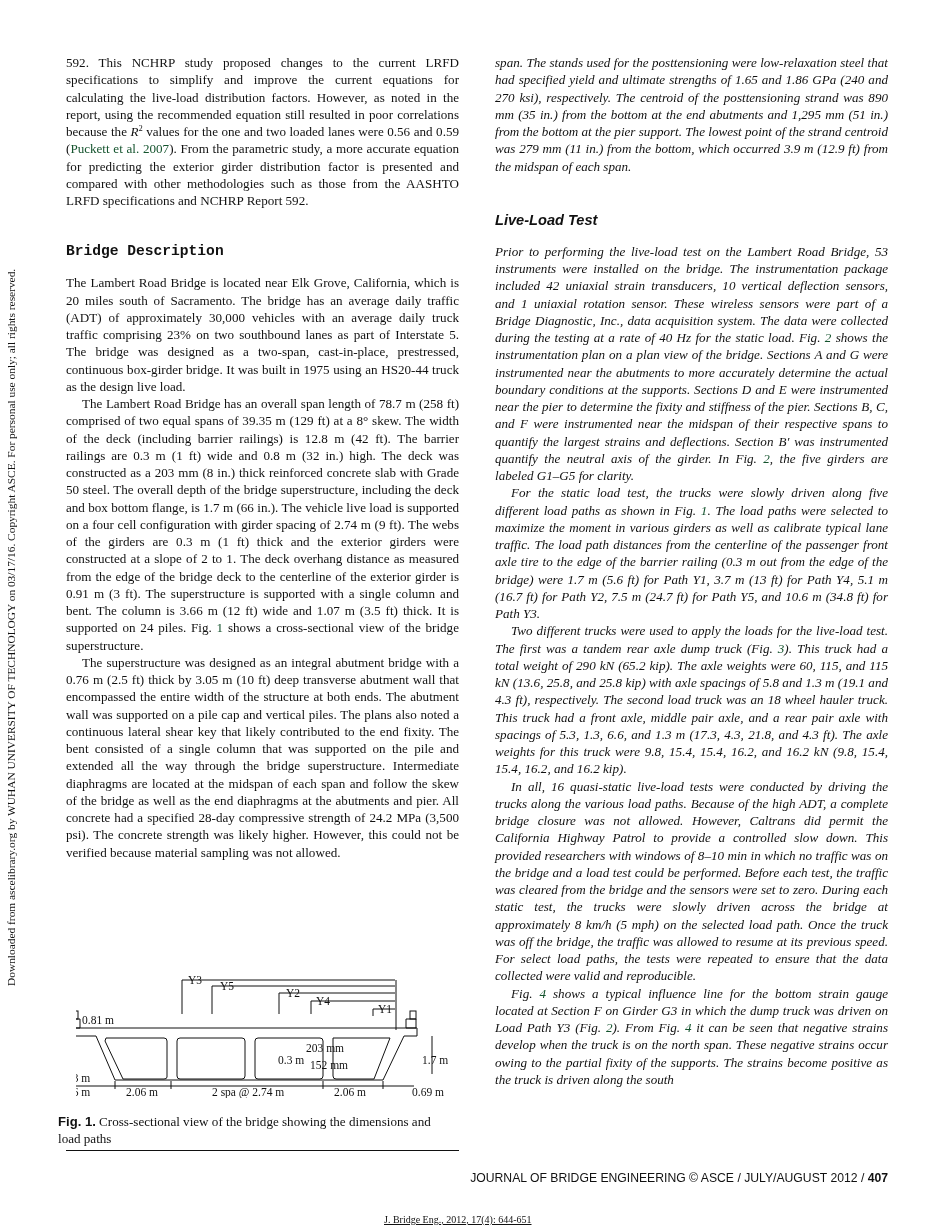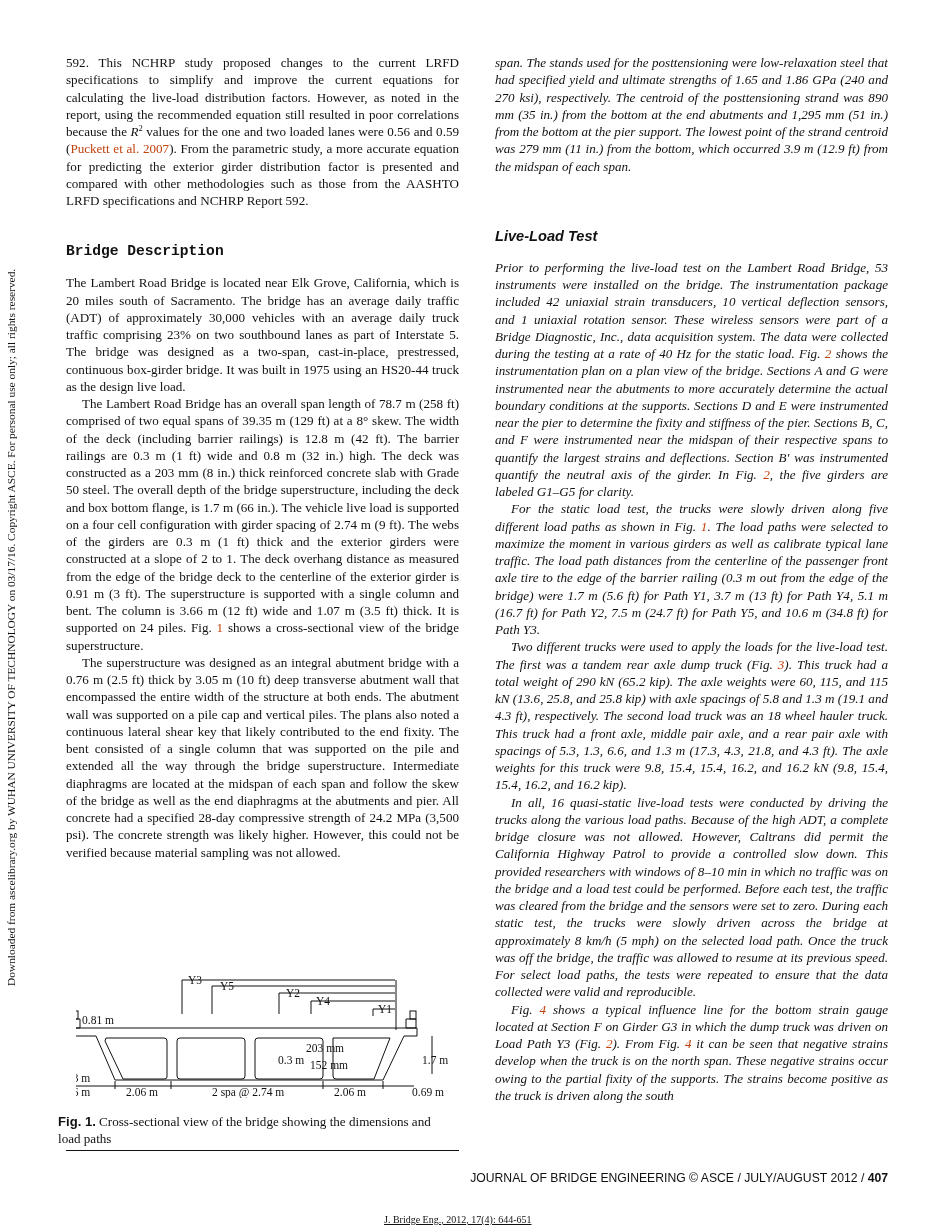--- a/index.html
+++ b/index.html
@@ -4,21 +4,21 @@
 <style>
   html, body { margin:0; padding:0; background:#ffffff; }
   body { width:952px; height:1232px; position:relative; overflow:hidden;
          font-family:"Liberation Serif", serif; color:#111; }
   .col { position:absolute; top:54px; width:393px; font-size:13.1px; line-height:17.25px; text-align:justify; }
   .col-left { left:66px; }
   .col-right { left:495px;font-style:italic; }
   .col p { margin:0; }
   .col p.indent { text-indent:16px; }
   .sec-head { font-family:"Liberation Sans", sans-serif; font-weight:bold; font-size:14.6px; margin:0; line-height:18px; text-align:left; }
-  .link { color:#c2410c; }
+  .link { color:#14532d; }
   sup { font-size:8.5px; line-height:0; }
   .sidebar-note { position:absolute; left:3px; top:226px; width:16px; height:760px; }
   .sidebar-note span { position:absolute; left:0; top:0; transform-origin:0 0;
       transform: translate(2px, 760px) rotate(-90deg); white-space:nowrap;
       font-size:11.4px; font-family:"Liberation Serif", serif; color:#111; width:760px; display:block; }
   .figure { position:absolute; left:76px; top:968px; width:393px; height:120px; }
   .caption { position:absolute; left:58px; top:1113px; width:393px; font-size:13.1px; line-height:17px; }
   .caption b { font-family:"Liberation Sans", sans-serif; }
   .caption-rule { position:absolute; left:66px; top:1150px; width:393px; height:0; border-top:1.5px solid #111; }
   .footer { position:absolute; right:64px; top:1171px; font-family:"Liberation Sans", sans-serif; font-size:12.2px; color:#111; }
@@ -98,21 +98,21 @@
       <text x="336" y="128">0.69 m</text>
     </g>
   </svg>
 </div>
 <div class="caption"><b>Fig. 1.</b><span> Cross-sectional view of the bridge showing the dimensions and load paths</span></div>
 <div class="caption-rule"></div>
 
 <div class="col col-right">
   <p>span. The stands used for the posttensioning were low-relaxation steel that had specified yield and ultimate strengths of 1.65 and 1.86 GPa (240 and 270 ksi), respectively. The centroid of the posttensioning strand was 890 mm (35 in.) from the bottom at the end abutments and 1,295 mm (51 in.) from the bottom at the pier support. The lowest point of the strand centroid was 279 mm (11 in.) from the bottom, which occurred 3.9 m (12.9 ft) from the midspan of each span.</p>
 
-  <h2 class="sec-head" style="margin-top:52px;margin-bottom:14px;">Live-Load Test</h2>
+  <h2 class="sec-head" style="margin-top:36px;margin-bottom:14px;">Live-Load Test</h2>
 
   <p><span>Prior to performing the live-load test on the Lambert Road Bridge, 53 instruments were installed on the bridge. The instrumentation package included 42 uniaxial strain transducers, 10 vertical deflection sensors, and 1 uniaxial rotation sensor. These wireless sensors were part of a Bridge Diagnostic, Inc., data acquisition system. The data were collected during the testing at a rate of 40 Hz for the static load. Fig. </span><span class="link">2</span><span> shows the instrumentation plan on a plan view of the bridge. Sections A and G were instrumented near the abutments to more accurately determine the actual boundary conditions at the supports. Sections D and E were instrumented near the pier to determine the fixity and stiffness of the pier. Sections B, C, and F were instrumented near the midspan of their respective spans to quantify the largest strains and deflections. Section B′ was instrumented quantify the neutral axis of the girder. In Fig. </span><span class="link">2</span><span>, the five girders are labeled G1–G5 for clarity.</span></p>
   <p class="indent"><span>For the static load test, the trucks were slowly driven along five different load paths as shown in Fig. </span><span class="link">1</span><span>. The load paths were selected to maximize the moment in various girders as well as calibrate typical lane traffic. The load path distances from the centerline of the passenger front axle tire to the edge of the barrier railing (0.3 m out from the edge of the bridge) were 1.7 m (5.6 ft) for Path Y1, 3.7 m (13 ft) for Path Y4, 5.1 m (16.7 ft) for Path Y2, 7.5 m (24.7 ft) for Path Y5, and 10.6 m (34.8 ft) for Path Y3.</span></p>
   <p class="indent"><span>Two different trucks were used to apply the loads for the live-load test. The first was a tandem rear axle dump truck (Fig. </span><span class="link">3</span><span>). This truck had a total weight of 290 kN (65.2 kip). The axle weights were 60, 115, and 115 kN (13.6, 25.8, and 25.8 kip) with axle spacings of 5.8 and 1.3 m (19.1 and 4.3 ft), respectively. The second load truck was an 18 wheel hauler truck. This truck had a front axle, middle pair axle, and a rear pair axle with spacings of 5.3, 1.3, 6.6, and 1.3 m (17.3, 4.3, 21.8, and 4.3 ft). The axle weights for this truck were 9.8, 15.4, 15.4, 16.2, and 16.2 kN (9.8, 15.4, 15.4, 16.2, and 16.2 kip).</span></p>
   <p class="indent">In all, 16 quasi-static live-load tests were conducted by driving the trucks along the various load paths. Because of the high ADT, a complete bridge closure was not allowed. However, Caltrans did permit the California Highway Patrol to provide a controlled slow down. This provided researchers with windows of 8–10 min in which no traffic was on the bridge and a load test could be performed. Before each test, the traffic was cleared from the bridge and the sensors were set to zero. During each static test, the trucks were slowly driven across the bridge at approximately 8 km/h (5 mph) on the selected load path. Once the truck was off the bridge, the traffic was allowed to resume at its previous speed. For select load paths, the tests were repeated to ensure that the data collected were valid and reproducible.</p>
   <p class="indent"><span>Fig. </span><span class="link">4</span><span> shows a typical influence line for the bottom strain gauge located at Section F on Girder G3 in which the dump truck was driven on Load Path Y3 (Fig. </span><span class="link">2</span><span>). From Fig. </span><span class="link">4</span><span> it can be seen that negative strains develop when the truck is on the north span. These negative strains occur owing to the partial fixity of the supports. The strains become positive as the truck is driven along the south</span></p>
 </div>
 
 <div class="footer"><span>JOURNAL OF BRIDGE ENGINEERING © ASCE / JULY/AUGUST 2012 / </span><b>407</b></div>
 <div class="citation">J. Bridge Eng., 2012, 17(4): 644-651</div>

